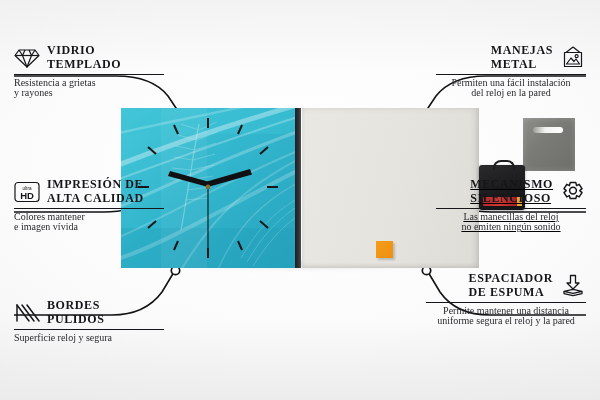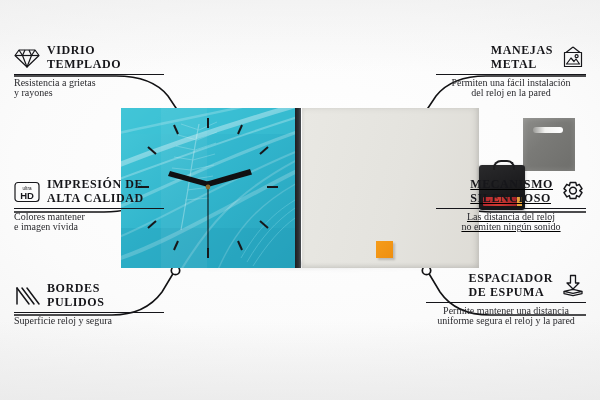--- a/index.html
+++ b/index.html
@@ -253,21 +253,21 @@
         <div>ALTA CALIDAD</div>
       </div>
     </div>
     <div class="rule"></div>
     <div class="fdesc">
       <div>Colores mantener</div>
       <div>e imagen vívida</div>
     </div>
   </div>
 
-  <div class="feature left" style="left:14px;top:282px;width:150px;">
+  <div class="feature left" style="left:14px;top:299px;width:150px;">
     <div class="fhead">
       <svg class="icon" width="26" height="22" viewBox="0 0 26 22">
         <g stroke="#16161a" stroke-width="1.5" stroke-linecap="round">
           <path d="M3,3 L3,19"></path>
           <path d="M3,3 L15,19"></path>
           <path d="M8,3 L20,19"></path>
           <path d="M13,3 L25,19"></path>
         </g>
       </svg>
       <div class="ftitle">
@@ -311,21 +311,21 @@
       </div>
       <svg class="icon" width="26" height="24" viewBox="0 0 26 24">
         <g fill="none" stroke="#16161a" stroke-width="1.5" stroke-linejoin="round" stroke-linecap="round">
           <path d="M10.2,2.6 L15.8,2.6 L16.6,5.6 L19.2,4.3 L22,8.6 L19.8,10.6 L22,12.6 L19.2,16.9 L16.6,15.6 L15.8,18.6 L10.2,18.6 L9.4,15.6 L6.8,16.9 L4,12.6 L6.2,10.6 L4,8.6 L6.8,4.3 L9.4,5.6 Z"></path>
           <circle cx="13" cy="10.6" r="3.4"></circle>
         </g>
       </svg>
     </div>
     <div class="rule"></div>
     <div class="fdesc">
-      <div>Las distancia del reloj</div>
+      <div>Las manecillas del reloj</div>
       <div>no emiten ningún sonido</div>
     </div>
   </div>
 
   <div class="feature right" style="left:426px;top:272px;width:160px;">
     <div class="fhead right">
       <div class="ftitle">
         <div>ESPACIADOR</div>
         <div>DE ESPUMA</div>
       </div>

